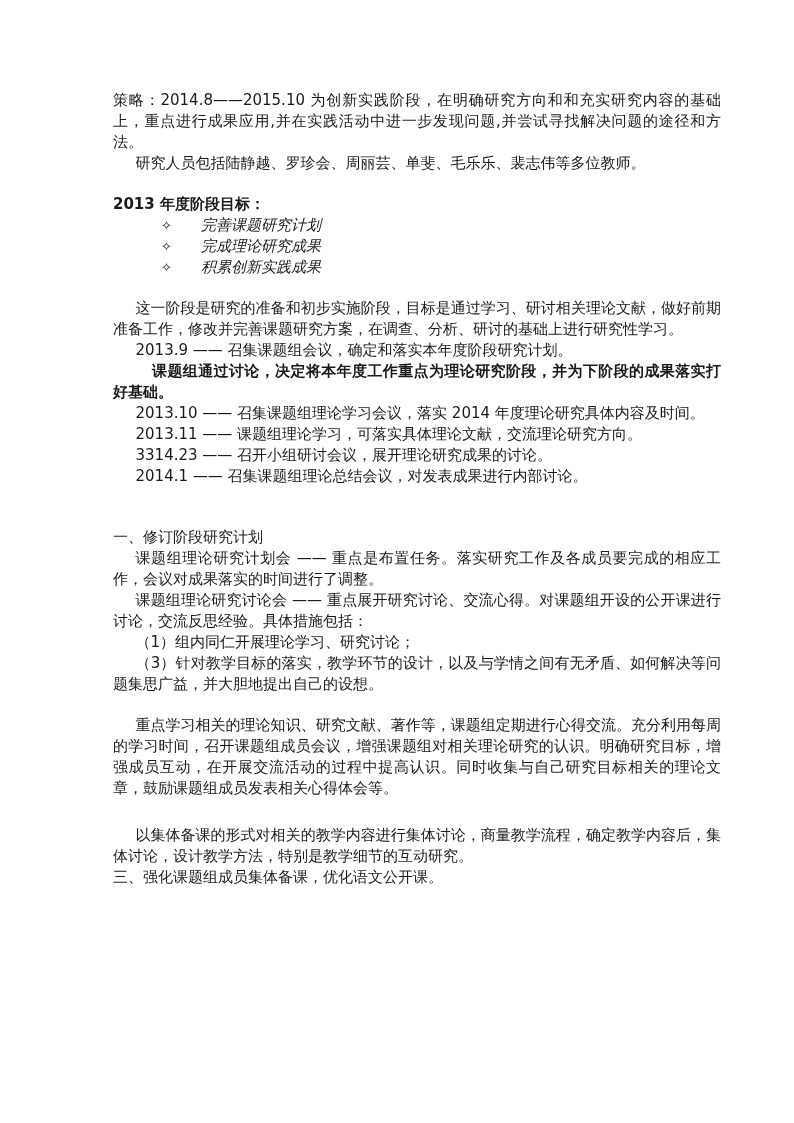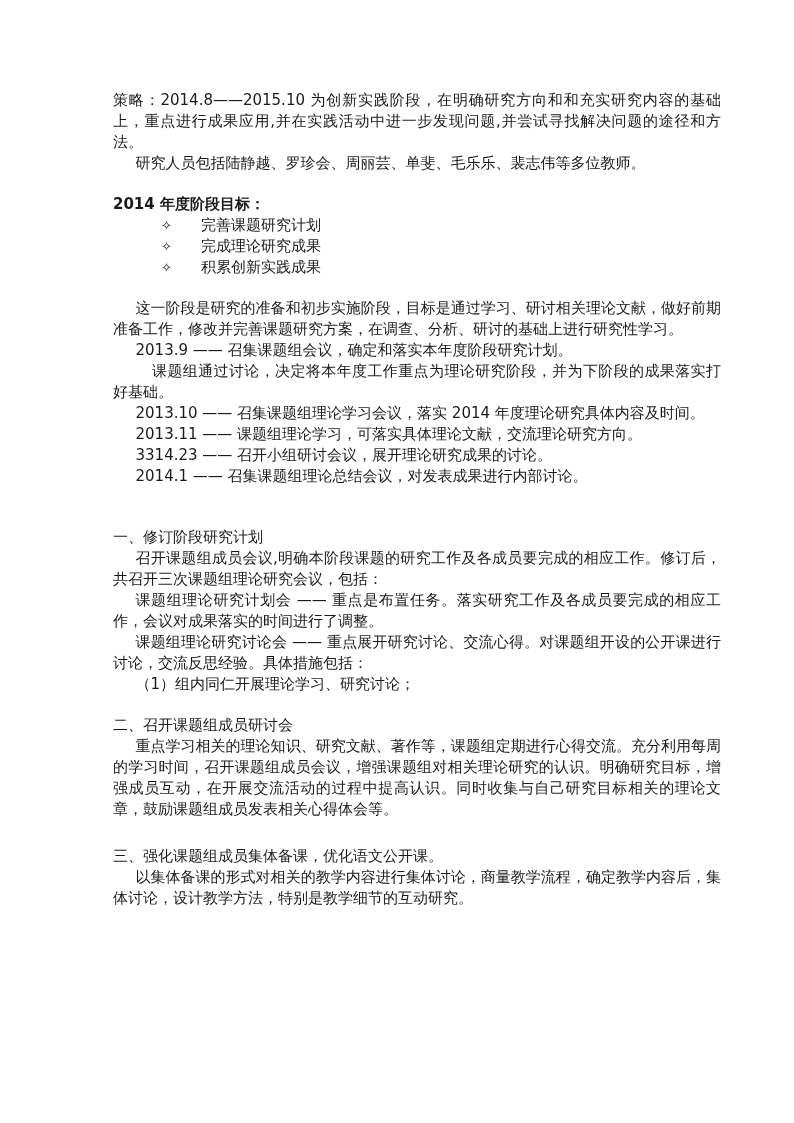--- a/index.html
+++ b/index.html
@@ -22,66 +22,66 @@
     width: 608px;
     font-family: "DejaVu Sans", sans-serif;
     font-size: 15px;
     line-height: 21px;
     color: #1a1a1a;
     text-align: justify;
   }
   .para { margin: 0; }
   .flush { text-indent: 0; }
   .indent { text-indent: 1.5em; }
-  .hang { text-indent: 2.6em; }
+  .hang { text-indent: 2.6em; font-weight: bold; }
   .heading {
     font-weight: bold;
     text-indent: 0;
   }
   .bullet {
     padding-left: 48px;
     text-indent: 0;
+    font-style: italic;
   }
   .bullet-icon {
     display: inline-block;
     width: 40px;
     font-size: 13px;
     color: #1a1a1a;
   }
   .spacer { height: 18px; }
   .spacer.lg { height: 20px; }
   .spacer.xl { height: 26px; }
 </style>
 </head>
 <body>
 
 <div class="page">
   <div class="content">
       <div class="para flush">策略：2014.8——2015.10 为创新实践阶段，在明确研究方向和和充实研究内容的基础上，重点进行成果应用,并在实践活动中进一步发现问题,并尝试寻找解决问题的途径和方法。</div>
       <div class="para indent">研究人员包括陆静越、罗珍会、周丽芸、单斐、毛乐乐、裴志伟等多位教师。</div>
       <div class="spacer lg"></div>
-      <div class="para heading">2014 年度阶段目标：</div>
+      <div class="para heading">2013 年度阶段目标：</div>
       <div class="para bullet"><span class="bullet-icon">✧</span><span>完善课题研究计划</span></div>
       <div class="para bullet"><span class="bullet-icon">✧</span><span>完成理论研究成果</span></div>
       <div class="para bullet"><span class="bullet-icon">✧</span><span>积累创新实践成果</span></div>
       <div class="spacer lg"></div>
       <div class="para indent">这一阶段是研究的准备和初步实施阶段，目标是通过学习、研讨相关理论文献，做好前期准备工作，修改并完善课题研究方案，在调查、分析、研讨的基础上进行研究性学习。</div>
       <div class="para indent">2013.9  ——  召集课题组会议，确定和落实本年度阶段研究计划。</div>
       <div class="para hang">课题组通过讨论，决定将本年度工作重点为理论研究阶段，并为下阶段的成果落实打好基础。</div>
       <div class="para indent">2013.10  ——  召集课题组理论学习会议，落实 2014 年度理论研究具体内容及时间。</div>
       <div class="para indent">2013.11  ——  课题组理论学习，可落实具体理论文献，交流理论研究方向。</div>
       <div class="para indent">3314.23  ——  召开小组研讨会议，展开理论研究成果的讨论。</div>
       <div class="para indent">2014.1  ——  召集课题组理论总结会议，对发表成果进行内部讨论。</div>
       <div class="spacer lg"></div>
       <div class="spacer lg"></div>
       <div class="para flush">一、修订阶段研究计划</div>
-      <div class="para indent">召开课题组成员会议,明确本阶段课题的研究工作及各成员要完成的相应工作。修订后，共召开三次课题组理论研究会议，包括：</div>
       <div class="para indent">课题组理论研究计划会 —— 重点是布置任务。落实研究工作及各成员要完成的相应工作，会议对成果落实的时间进行了调整。</div>
       <div class="para indent">课题组理论研究讨论会 —— 重点展开研究讨论、交流心得。对课题组开设的公开课进行讨论，交流反思经验。具体措施包括：</div>
       <div class="para indent">（1）组内同仁开展理论学习、研究讨论；</div>
+      <div class="para indent">（3）针对教学目标的落实，教学环节的设计，以及与学情之间有无矛盾、如何解决等问题集思广益，并大胆地提出自己的设想。</div>
       <div class="spacer lg"></div>
-      <div class="para flush">二、召开课题组成员研讨会</div>
       <div class="para indent">重点学习相关的理论知识、研究文献、著作等，课题组定期进行心得交流。充分利用每周的学习时间，召开课题组成员会议，增强课题组对相关理论研究的认识。明确研究目标，增强成员互动，在开展交流活动的过程中提高认识。同时收集与自己研究目标相关的理论文章，鼓励课题组成员发表相关心得体会等。</div>
       <div class="spacer xl"></div>
+      <div class="para indent">以集体备课的形式对相关的教学内容进行集体讨论，商量教学流程，确定教学内容后，集体讨论，设计教学方法，特别是教学细节的互动研究。</div>
       <div class="para flush">三、强化课题组成员集体备课，优化语文公开课。</div>
-      <div class="para indent">以集体备课的形式对相关的教学内容进行集体讨论，商量教学流程，确定教学内容后，集体讨论，设计教学方法，特别是教学细节的互动研究。</div>
     </div>
 </div>
 
 </body></html>

